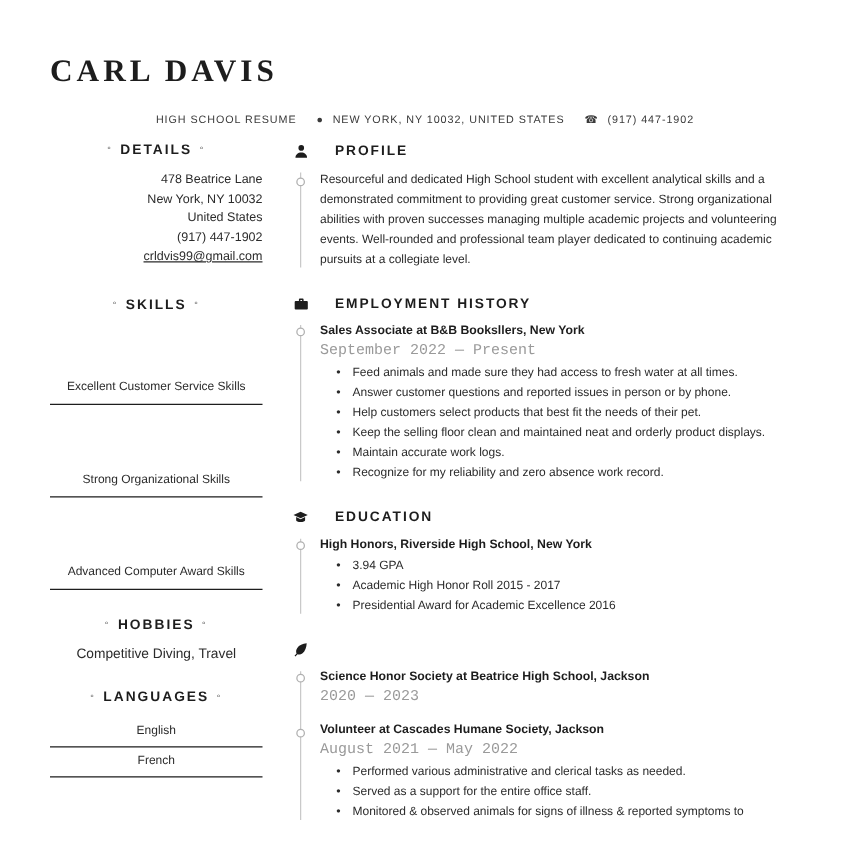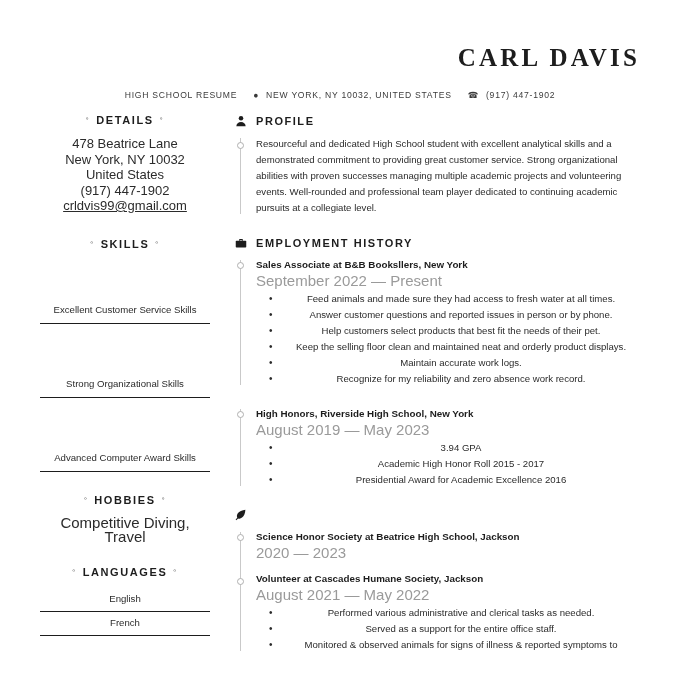--- a/index.html
+++ b/index.html
@@ -16,21 +16,21 @@
     position: relative;
   }
   .page {
     width: 680px;
     min-height: 680px;
     padding: 30px 40px 0 40px;
   }
 
   
   .name {
-    text-align: right;
+    text-align: left;
     font-size: 25px;
     font-weight: bold;
     letter-spacing: 3.2px;
     color: #1d1d1d;
     margin-top: 14px;
     margin-bottom: 18px;
     font-family: "Liberation Serif", serif;
   }
   .contact-line {
     display: flex;
@@ -76,60 +76,61 @@
   .lsec-title .dot {
     font-size: 8px;
     color: #1d1d1d;
     line-height: 1;
     transform: translateY(-1px);
   }
   .lsec { margin-bottom: 22px; }
   .lsec:first-child { margin-bottom: 24px; }
 
   .detail-line {
-    font-size: 13px;
+    font-size: 10px;
     line-height: 15.5px;
     color: #2b2b2b;
+    text-align: right;
   }
   .detail-line.email {
     text-decoration: underline;
     color: #2b2b2b;
   }
 
   .skill-item {
     font-size: 9.6px;
     color: #2b2b2b;
     padding: 6px 0 7px 0;
     border-bottom: 1.3px solid #1d1d1d;
     line-height: 12px;
     margin-top: 48px;
   }
   .skill-item:first-of-type { padding-top: 2px; }
 
   .hobbies-text {
-    font-size: 15px;
+    font-size: 11px;
     color: #2b2b2b;
     line-height: 14px;
   }
 
   .lang-item {
     font-size: 9.6px;
     color: #2b2b2b;
     padding: 5px 0 6px 0;
     border-bottom: 1.3px solid #1d1d1d;
     line-height: 12px;
   }
   .lang-item:first-of-type { padding-top: 1px; }
 
   
   .rsec { position: relative; margin-bottom: 20px; }
   .rsec-head {
     display: flex;
     align-items: center;
-    gap: 9px;
+    gap: 21px;
     margin-bottom: 9px;
   }
   .rsec-icon {
     width: 13px;
     height: 13px;
     display: flex;
     align-items: center;
     justify-content: center;
     color: #1d1d1d;
     flex: 0 0 13px;
@@ -171,36 +172,36 @@
   .entry { position: relative; margin-bottom: 13px; }
   .entry:last-child { margin-bottom: 0; }
   .entry-title {
     font-size: 9.8px;
     font-weight: bold;
     color: #1d1d1d;
     line-height: 14px;
     margin-bottom: 2px;
   }
   .entry-date {
-    font-size: 15px;
+    font-size: 12px;
     color: #9a9a9a;
     line-height: 13px;
     margin-bottom: 4px;
+    font-family: Liberation Mono, monospace;
   }
   ul.bullets {
     margin: 2px 0 0 0;
     padding-left: 26px;
     list-style: none;
   }
   ul.bullets li {
     font-size: 9.6px;
     line-height: 16px;
     color: #2b2b2b;
     position: relative;
-    text-align: center;
   }
   ul.bullets li::before {
     content: "\2022";
     position: absolute;
     left: -13px;
     top: 0;
     color: #2b2b2b;
     font-size: 10px;
   }
 </style>
@@ -311,26 +312,34 @@
               <li>Help customers select products that best fit the needs of their pet.</li>
               <li>Keep the selling floor clean and maintained neat and orderly product displays.</li>
               <li>Maintain accurate work logs.</li>
               <li>Recognize for my reliability and zero absence work record.</li>
             </ul>
           </div>
         </div>
       </div>
 
       <div class="rsec">
+        <div class="rsec-head">
+          <span class="rsec-icon">
+            <svg viewBox="0 0 16 16" width="13" height="13" aria-hidden="true">
+              <path d="M8 3 15 6.2 8 9.4 1 6.2z" fill="#1d1d1d"></path>
+              <path d="M3.6 8.2v3c0 1 2 1.8 4.4 1.8s4.4-.8 4.4-1.8v-3L8 10.4z" fill="#1d1d1d"></path>
+            </svg>
+          </span>
+          <span class="rsec-title">EDUCATION</span>
+        </div>
         <div class="rsec-body">
           <div class="rail"></div>
           <div class="marker" style="top:4px;"></div>
           <div class="entry">
             <div class="entry-title">High Honors, Riverside High School, New York</div>
-            <div class="entry-date">August 2019 — May 2023</div>
             <ul class="bullets">
               <li>3.94 GPA</li>
               <li>Academic High Honor Roll 2015 - 2017</li>
               <li>Presidential Award for Academic Excellence 2016</li>
             </ul>
           </div>
         </div>
       </div>
 
       <div class="rsec">

